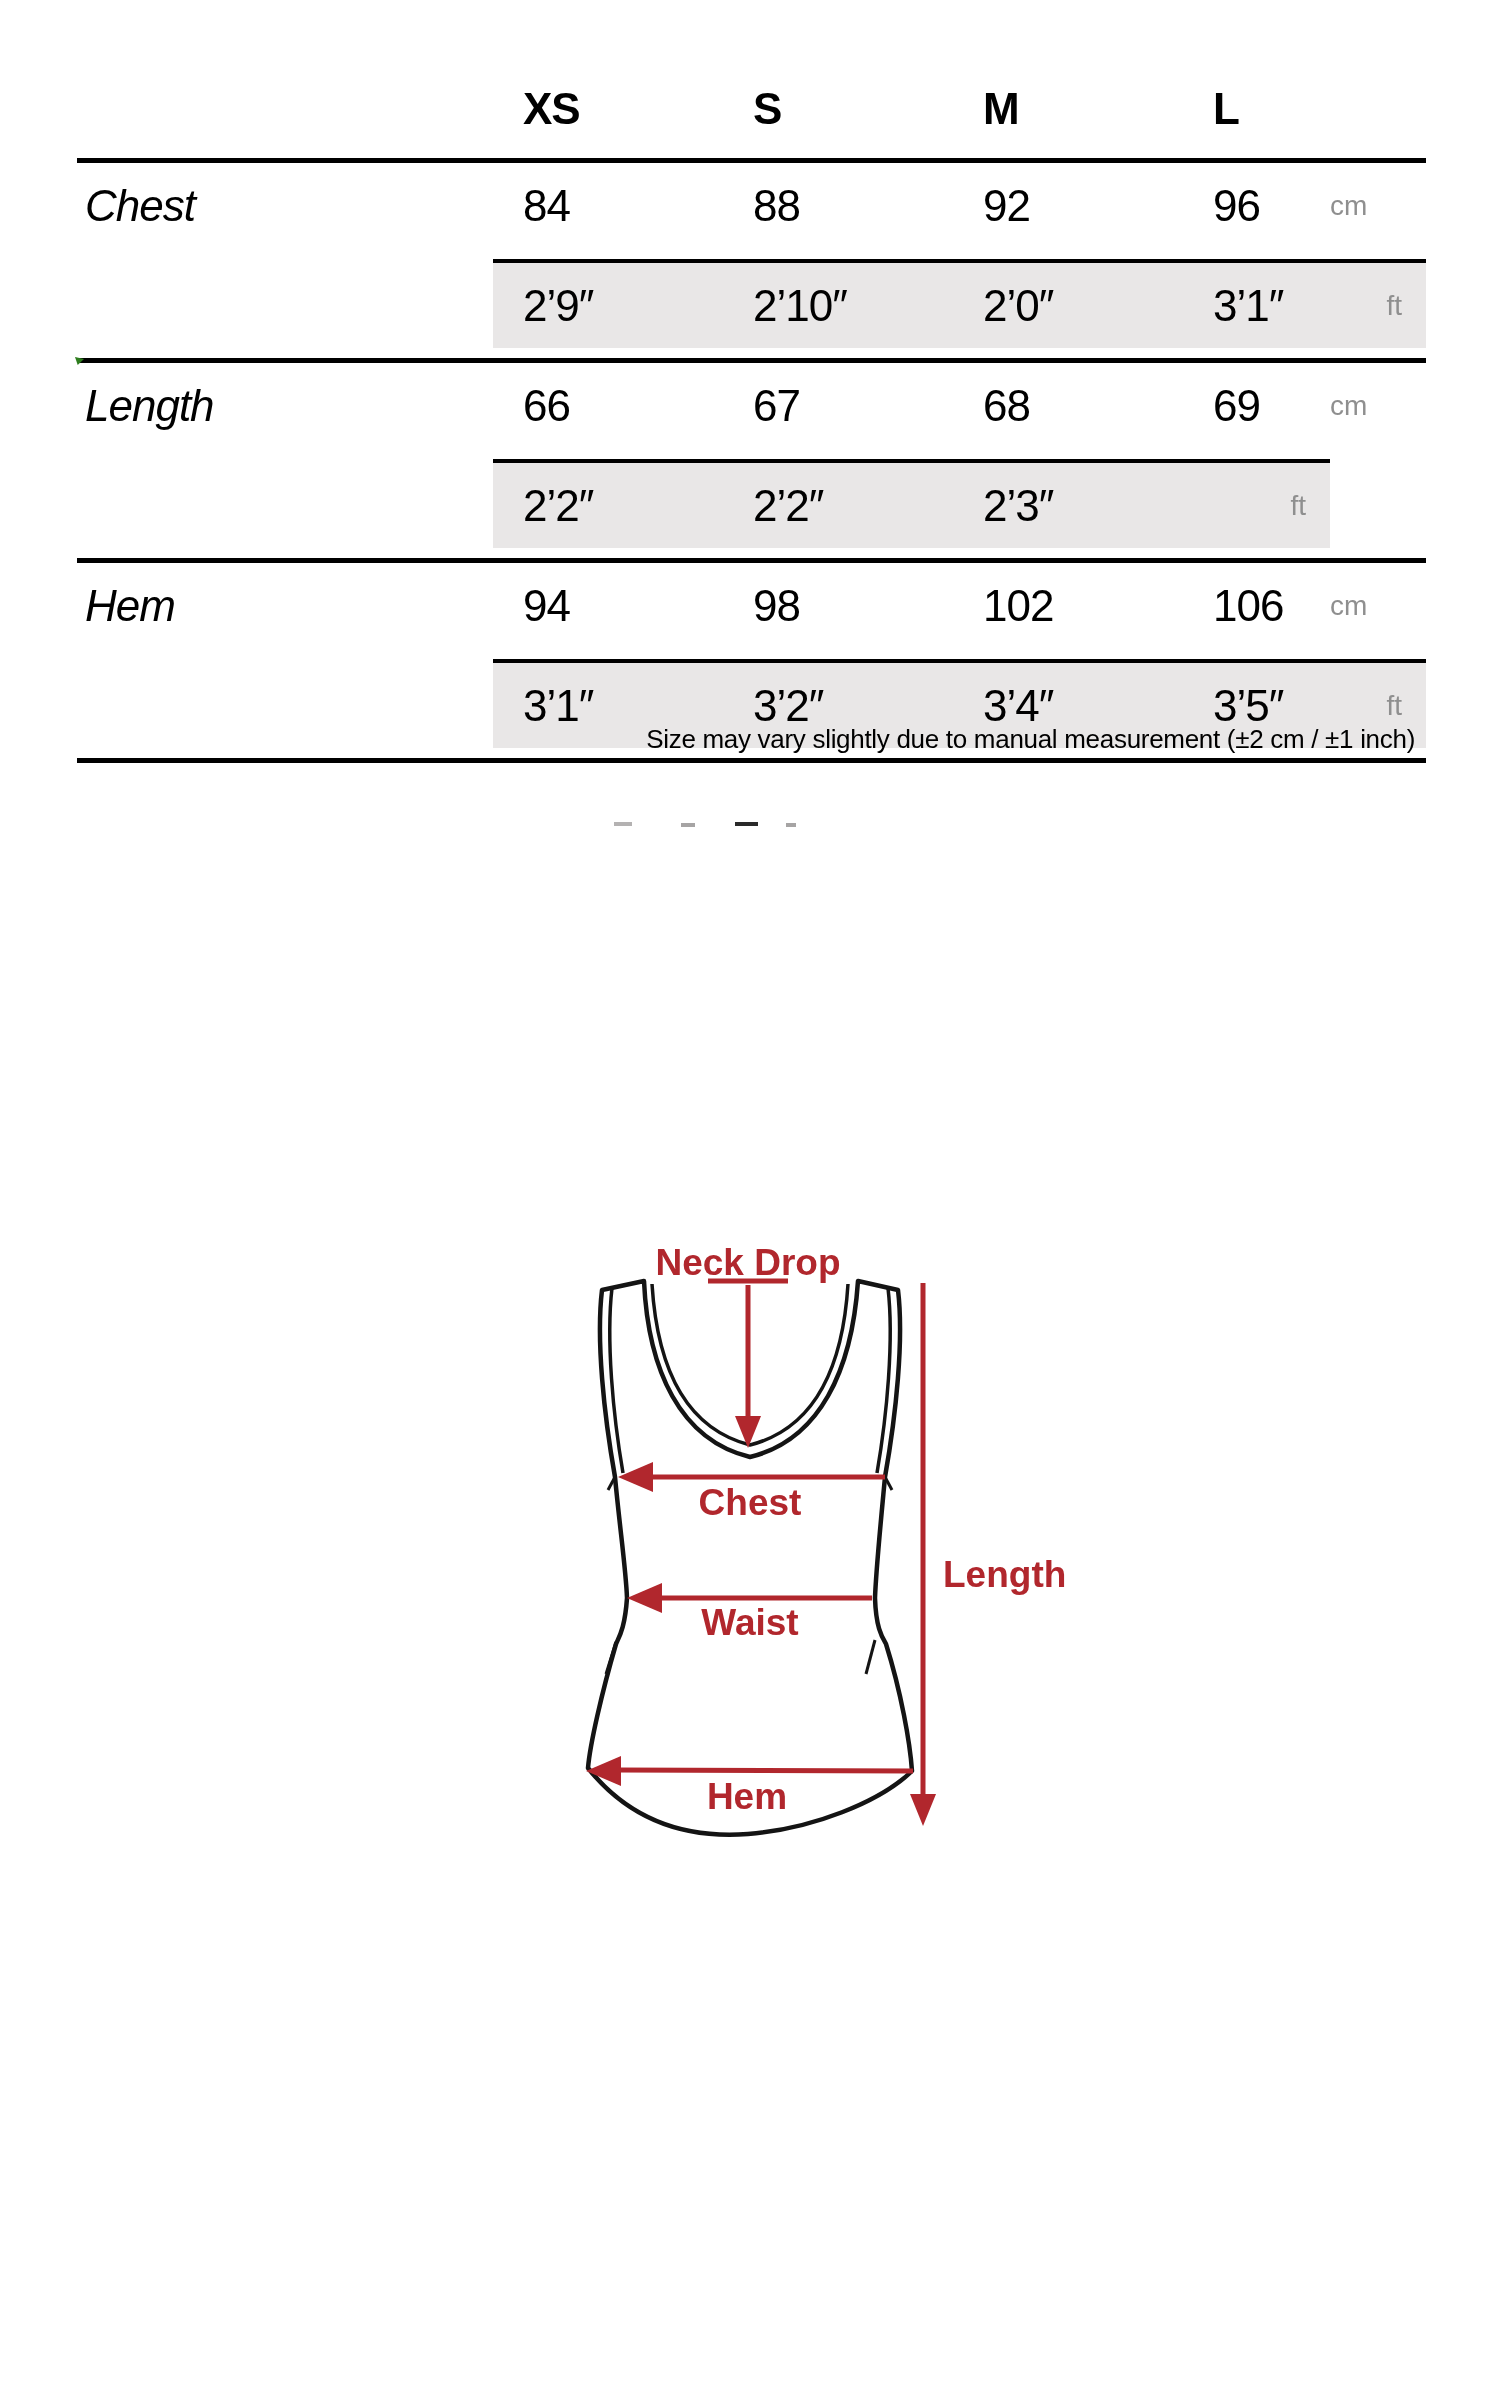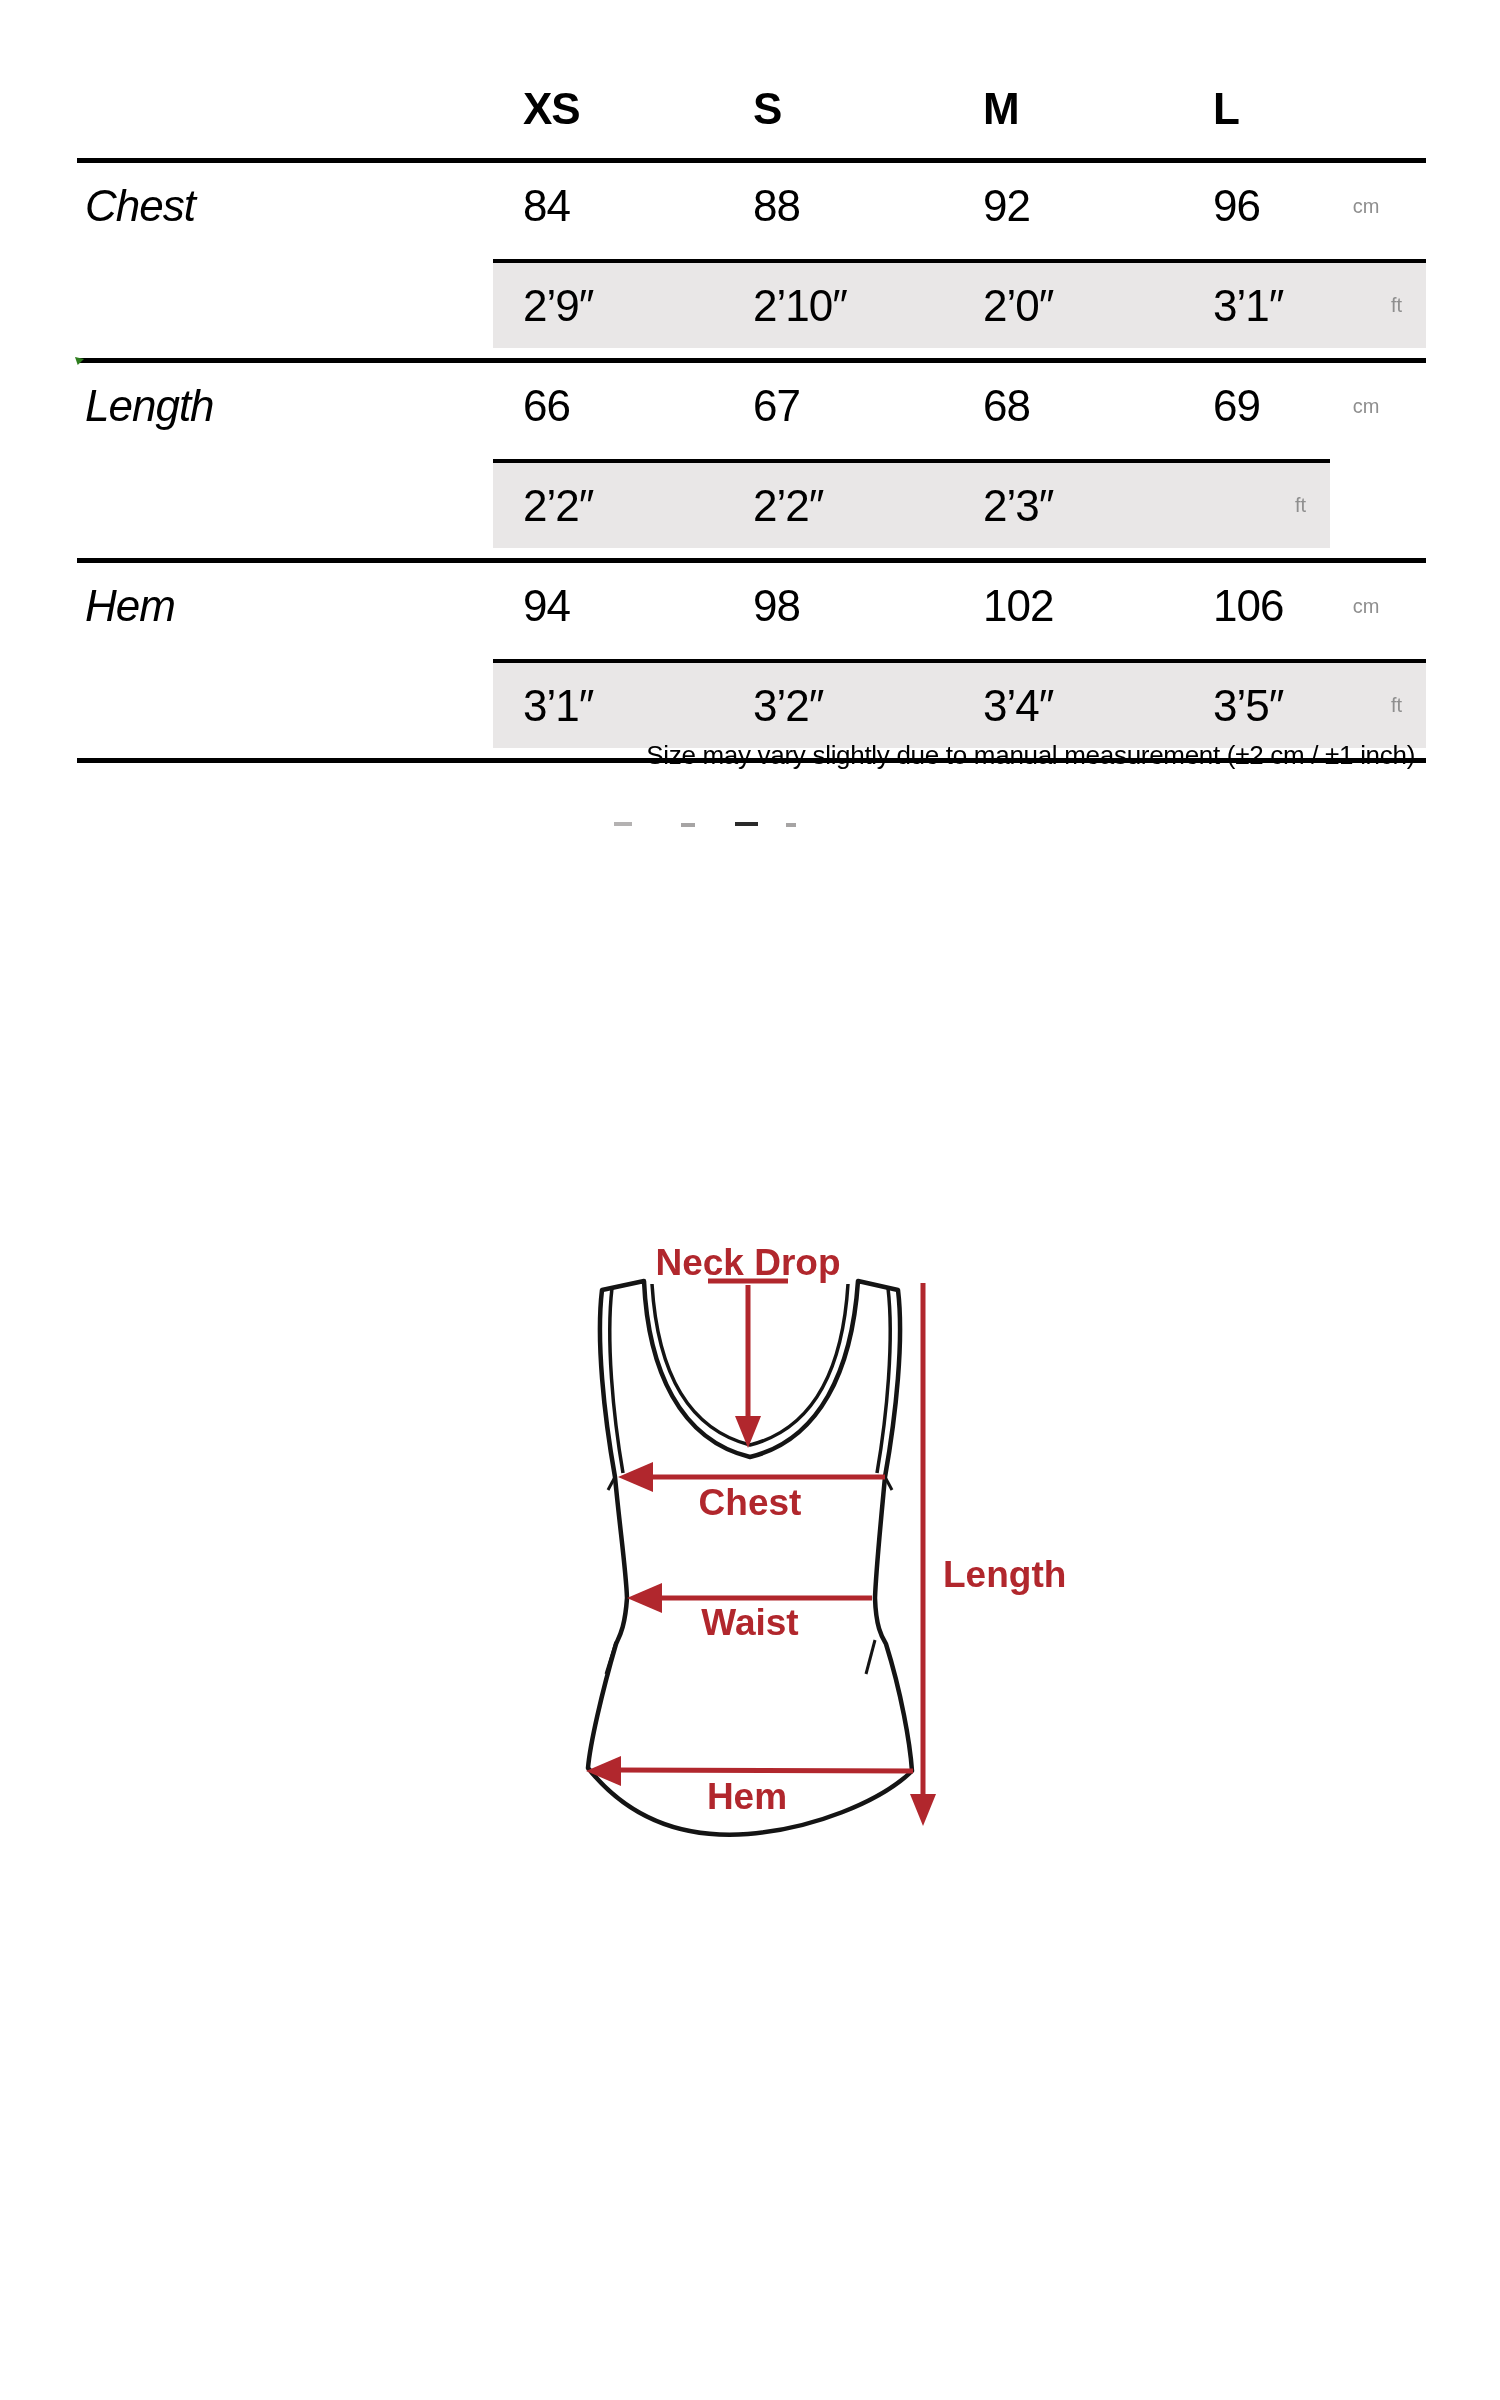--- a/index.html
+++ b/index.html
@@ -9,29 +9,29 @@
   
   #size-table{position:absolute;left:77px;top:60px;width:1349px;}
   .trow{display:grid;grid-template-columns:416px 230px 230px 230px 147px 96px;align-items:center;}
   .trow.header{height:98px;}
   .hcell{font-size:44px;font-weight:bold;letter-spacing:-1px;padding-left:30px;}
   .rule{height:5px;background:#000;}
   .trow.cmrow{height:86px;}
   .trow.ftrow{height:109px;}
   .labelcell{font-style:italic;font-size:44px;padding-left:8px;letter-spacing:-1px;}
   .vcell{font-size:44px;letter-spacing:-1px;padding-left:30px;align-self:center;}
-  .ucell{font-size:20px;text-align:center;padding-right:24px;}
+  .ucell{font-size:28px;text-align:left;padding-right:24px;}
   .ftrow .shade{background:var(--shade);height:85px;border-top:4px solid #000;
                 display:flex;align-items:center;}
   .ftrow .vcell.shade{display:flex;}
   .ftrow .ucell.shade{justify-content:flex-end;}
   .cmrow .ucell, .ftrow .ucell{color:var(--unitgray);}
   .ftrow .ucell{padding-right:24px;}
 
-  #footnote{position:absolute;top:724px;right:85px;font-size:26px;letter-spacing:-0.3px;margin-top:16px;}
+  #footnote{position:absolute;top:724px;right:85px;font-size:26px;letter-spacing:-0.3px;}
 
   
   #green-mark{position:absolute;left:75px;top:357px;width:9px;height:8px;background:var(--green);
               clip-path:polygon(0 0,100% 25%,30% 100%);}
   .remnant{position:absolute;height:4px;}
 
   
   #diagram-svg{position:absolute;left:560px;top:1230px;}
   .dlabel{position:absolute;font-weight:bold;font-size:37px;color:var(--red);white-space:nowrap;}
   .dlabel.centered{transform:translateX(-50%);}

